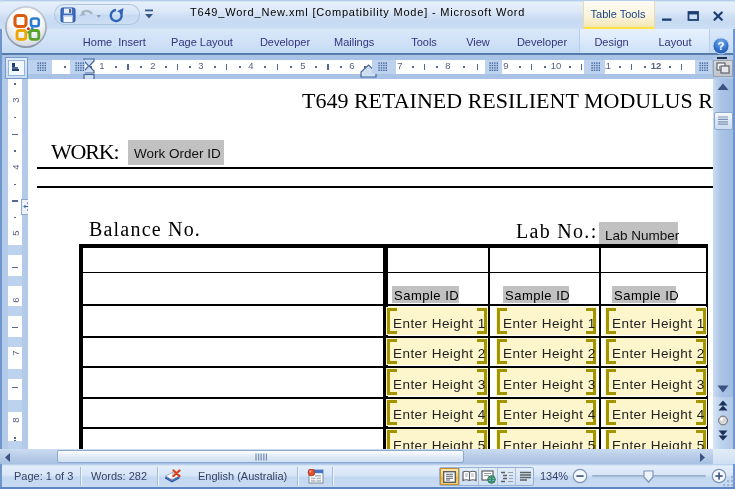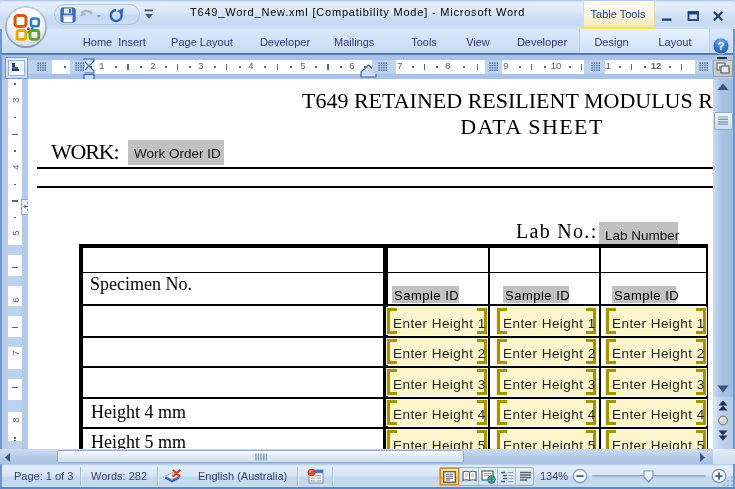--- a/index.html
+++ b/index.html
@@ -354,45 +354,42 @@
 <div class="abs" style="left:8px;top:400px;width:14px;height:12px;background:#bdd2ee;"></div>
 <div class="abs" style="left:8px;top:441px;width:14px;height:8px;background:#bdd2ee;"></div>
 
 <div class="abs" style="left:21px;top:199px;width:14px;height:14px;background:#eef3fa;border:1px solid #8aa6cc;"></div>
 <svg class="abs" style="left:23px;top:201px" width="11" height="11" viewBox="0 0 11 11">
  <path d="M5.5 0 L7.3 2.5 L6.1 2.5 L6.1 4.9 L8.5 4.9 L8.5 3.7 L11 5.5 L8.5 7.3 L8.5 6.1 L6.1 6.1 L6.1 8.5 L7.3 8.5 L5.5 11 L3.7 8.5 L4.9 8.5 L4.9 6.1 L2.5 6.1 L2.5 7.3 L0 5.5 L2.5 3.7 L2.5 4.9 L4.9 4.9 L4.9 2.5 L3.7 2.5 Z" fill="#3b66a8"></path>
 </svg>
 
 <div class="abs" style="left:28px;top:79px;width:685px;height:370px;background:#fff;overflow:hidden;">
  <div class="abs ser" style="left:274px;top:9px;width:600px;font-size:22px;white-space:nowrap;">T649 RETAINED RESILIENT MODULUS R</div>
- <div class="abs ser" style="left:414px;top:35px;width:180px;font-size:22px;text-align:center;white-space:nowrap;letter-spacing:1.4px;">DATA SHEET</div>
  <div class="abs ser" style="left:23px;top:60px;font-size:22px;letter-spacing:-1.2px;">WORK:</div>
  <div class="abs grayfield" style="left:100px;top:61px;width:96px;height:25px;"></div>
  <div class="abs" style="left:106px;top:67px;font-size:13.5px;color:#111;white-space:nowrap;">Work Order ID</div>
  <div class="abs line" style="left:9px;top:88px;width:676px;height:2px;"></div>
  <div class="abs line" style="left:9px;top:107px;width:676px;height:1.5px;"></div>
+ <div class="abs ser" style="left:61px;top:139px;font-size:20px;letter-spacing:1.2px;">Balance No.</div>
  <div class="abs grayfield" style="left:571px;top:143px;width:79px;height:24px;"></div>
  <div class="abs ser" style="left:488px;top:141px;font-size:20px;letter-spacing:1.3px;">Lab No.:</div>
  <div class="abs" style="left:577px;top:149px;font-size:13.5px;color:#111;white-space:nowrap;">Lab Number</div>
 
  <div class="abs line" style="left:51px;top:165px;width:629px;height:4px;"></div>
  <div class="abs line" style="left:51px;top:165px;width:4px;height:205px;"></div>
  <div class="abs line" style="left:355px;top:165px;width:5px;height:205px;"></div>
  <div class="abs line" style="left:460px;top:169px;width:2px;height:201px;"></div>
  <div class="abs line" style="left:571px;top:169px;width:2px;height:201px;"></div>
  <div class="abs line" style="left:678px;top:169px;width:2px;height:201px;"></div>
  <div class="abs line" style="left:51px;top:192.5px;width:629px;height:1.5px;"></div>
  <div class="abs line" style="left:51px;top:225px;width:629px;height:2px;"></div>
  <div class="abs line" style="left:51px;top:256.5px;width:629px;height:2px;"></div>
  <div class="abs line" style="left:51px;top:286.5px;width:629px;height:2px;"></div>
  <div class="abs line" style="left:51px;top:317.5px;width:629px;height:2px;"></div>
  <div class="abs line" style="left:51px;top:347.5px;width:629px;height:2px;"></div>
- <div class="abs ser" style="left:62px;top:195px;font-size:18px;">Specimen No.</div>
- <div class="abs ser" style="left:63px;top:323px;font-size:18px;">Height 4 mm</div>
- <div class="abs ser" style="left:63px;top:353px;font-size:18px;">Height 5 mm</div>
 
  <div class="abs grayfield" style="left:364px;top:207px;width:67px;height:17px;"></div>
  <div class="abs" style="left:366px;top:209px;font-size:13px;letter-spacing:0.5px;">Sample ID</div>
  <div class="abs grayfield" style="left:475px;top:207px;width:66px;height:17px;"></div>
  <div class="abs" style="left:477px;top:209px;font-size:13px;letter-spacing:0.5px;">Sample ID</div>
  <div class="abs grayfield" style="left:584px;top:207px;width:64px;height:17px;"></div>
  <div class="abs" style="left:586px;top:209px;font-size:13px;letter-spacing:0.5px;">Sample ID</div>
  <div class="abs" style="left:358px;top:228px;width:102px;height:28px;background:#fdf5cc;"></div>
 <div class="abs" style="left:359px;top:229px;width:10px;height:26px;border:3px solid #a39500;border-right:none;box-sizing:border-box;"></div>
 <div class="abs" style="left:449px;top:229px;width:10px;height:26px;border:3px solid #a39500;border-left:none;box-sizing:border-box;"></div>

